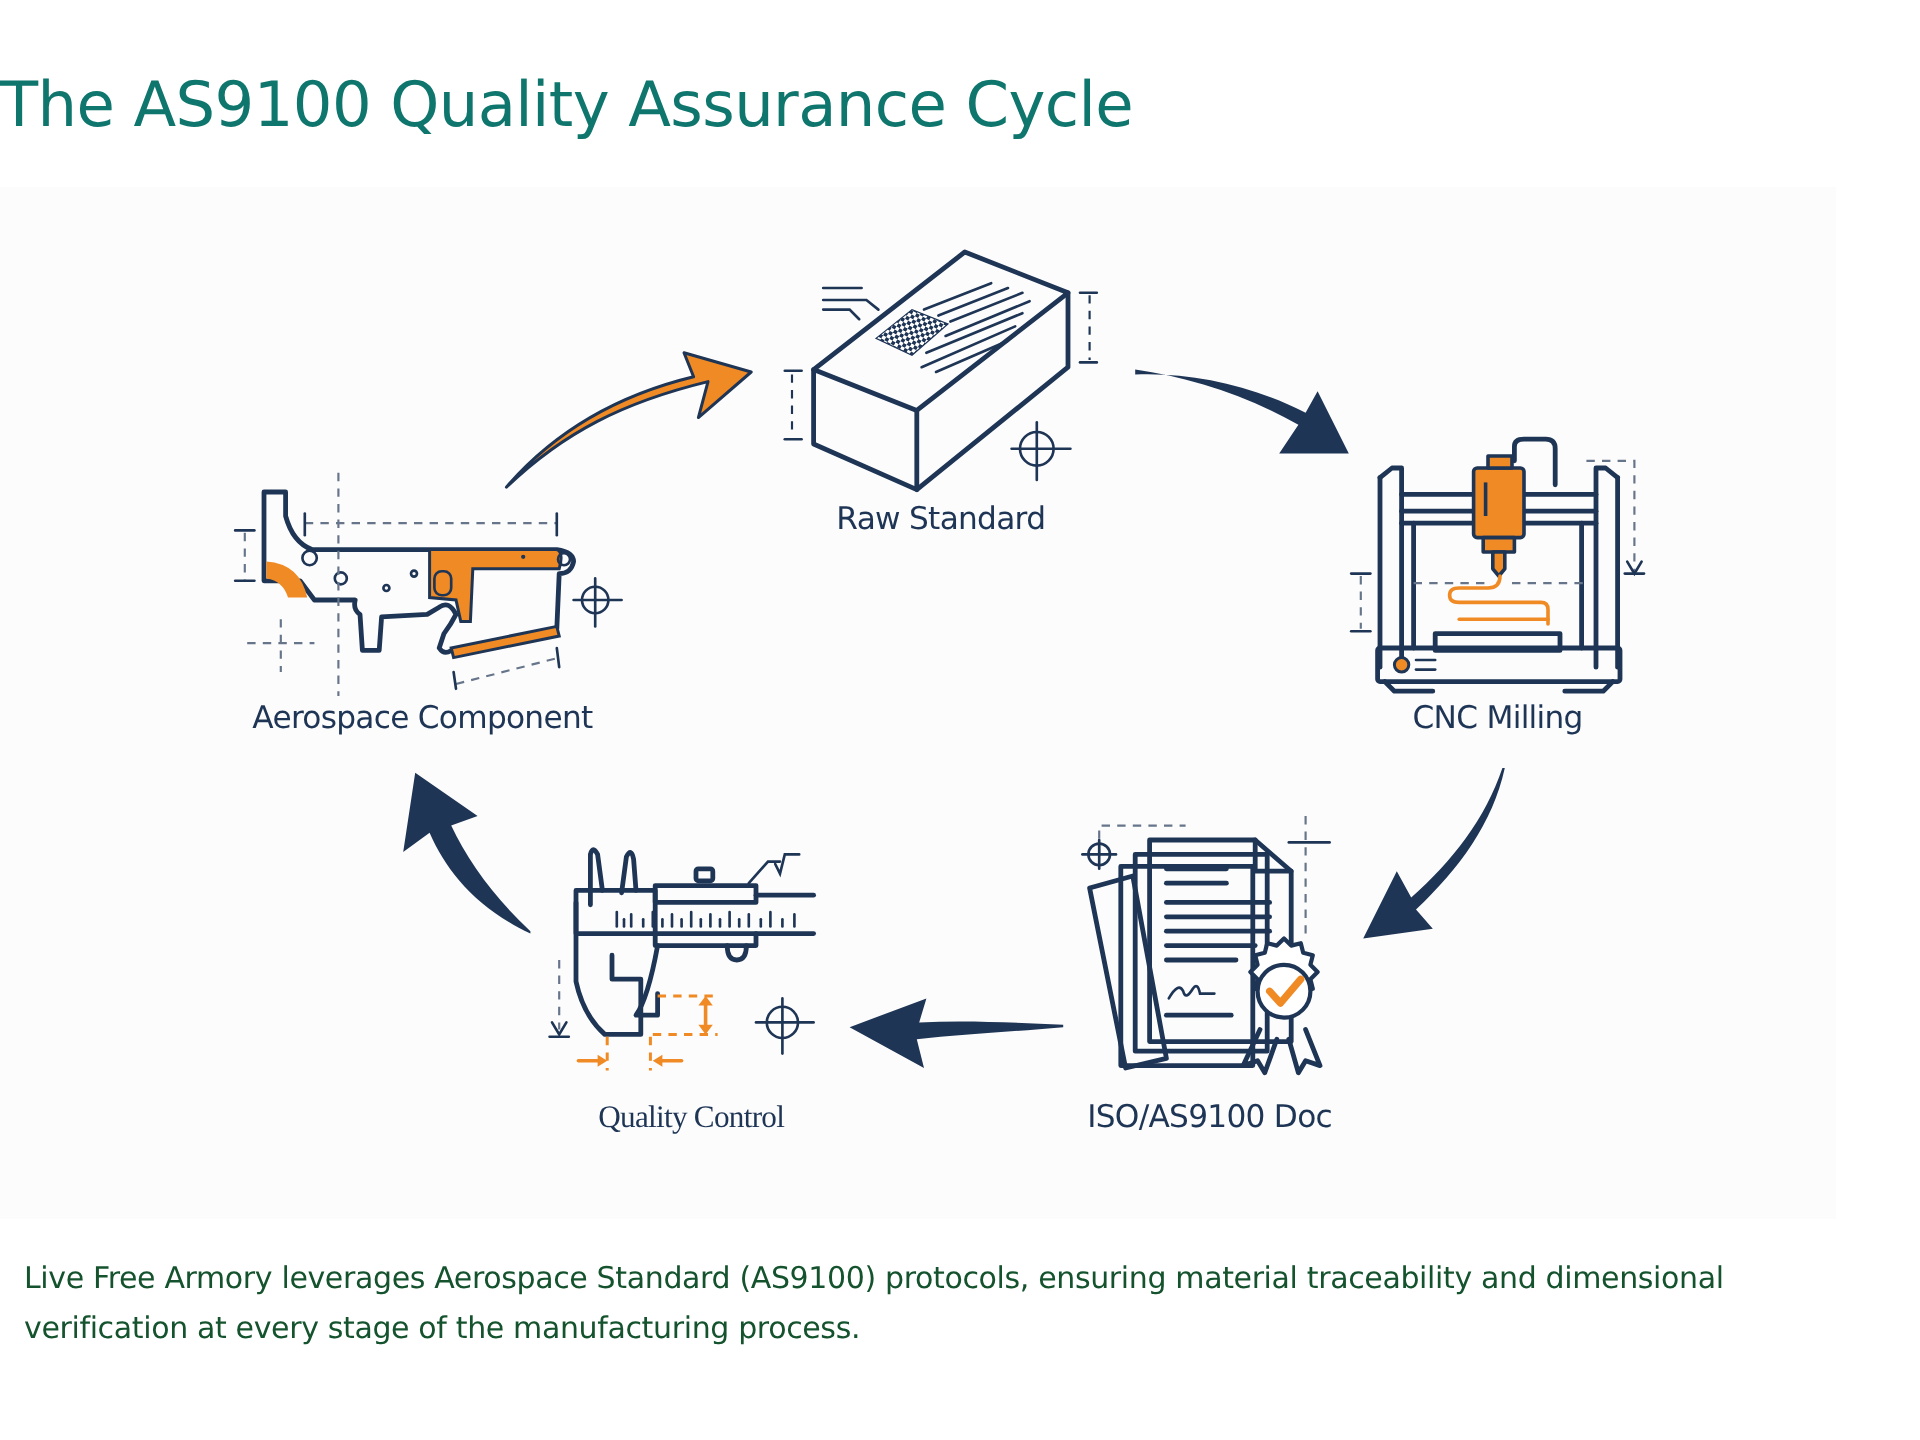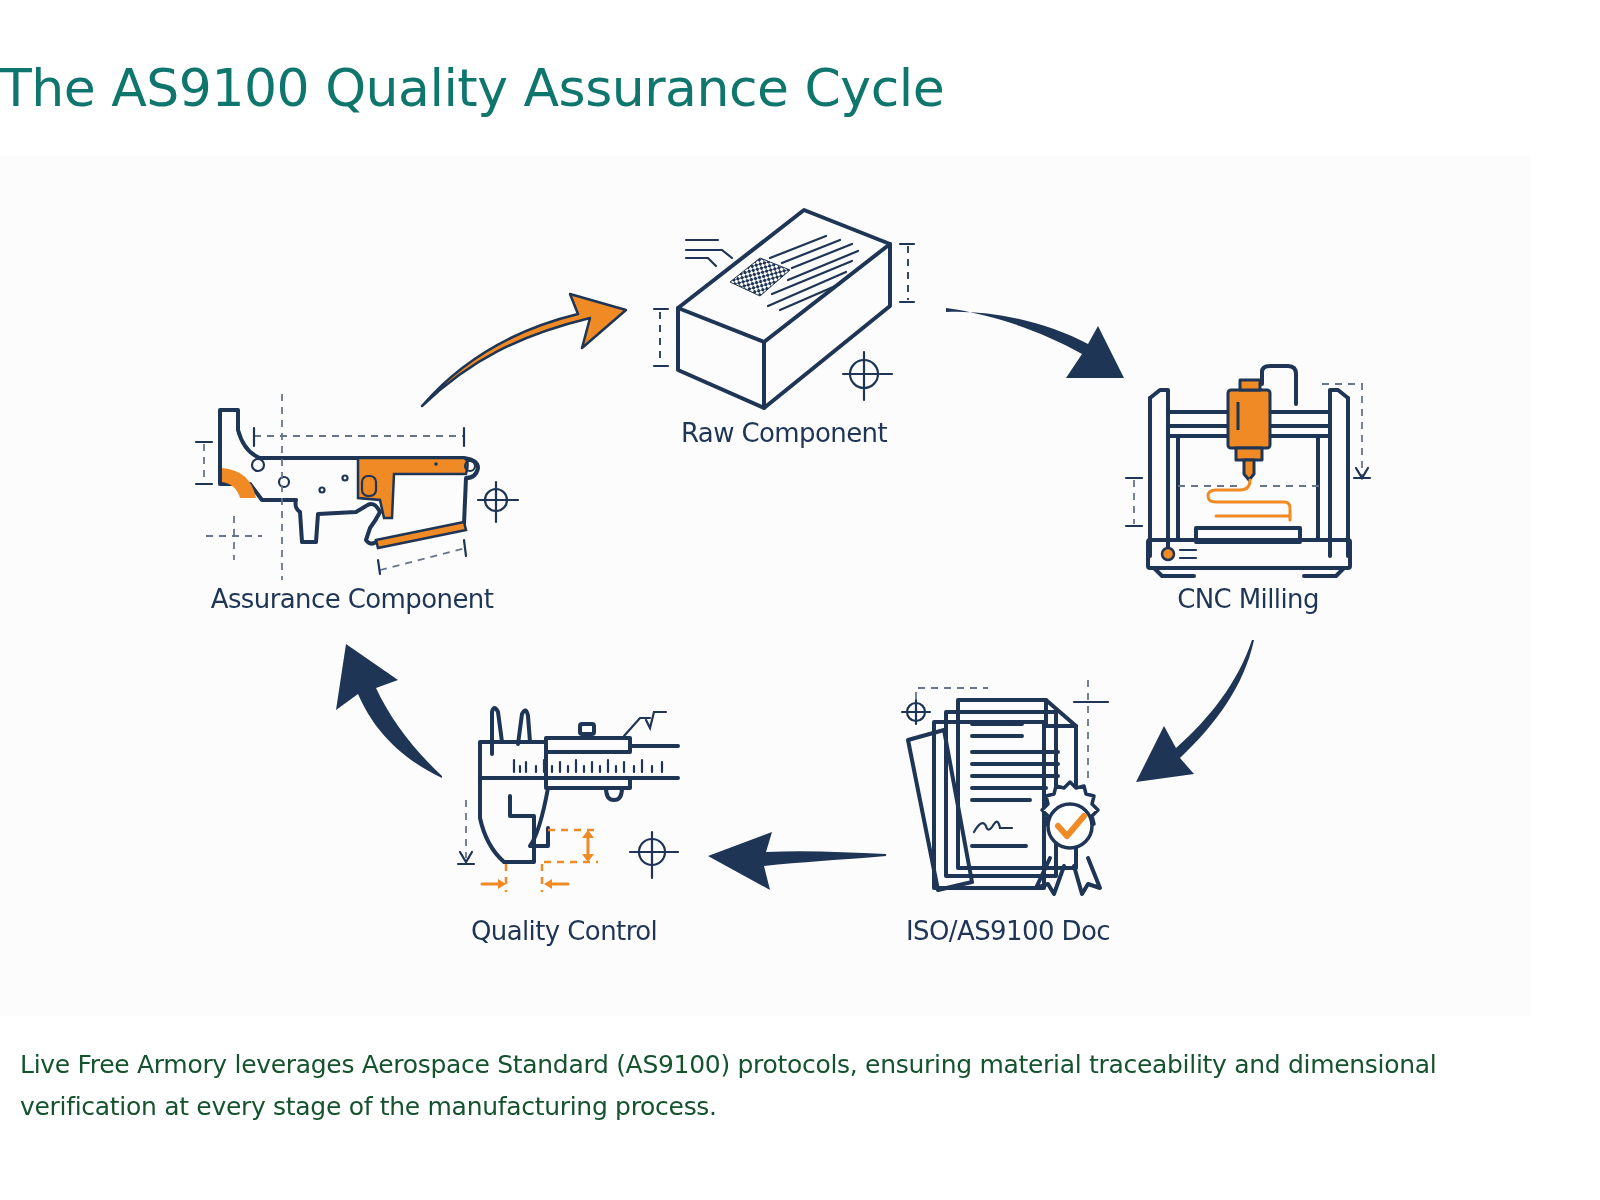--- a/index.html
+++ b/index.html
@@ -237,20 +237,20 @@
       <line class="nt" x1="378" y1="560" x2="380" y2="574"></line>
       <line class="nt" x1="464" y1="540" x2="466" y2="556"></line>
       <line class="dashg" x1="206" y1="536" x2="262" y2="536"></line>
       <line class="dashg" x1="234" y1="516" x2="234" y2="560"></line>
       <circle class="nt" cx="496" cy="500" r="11"></circle>
       <line class="nt" x1="478" y1="500" x2="518" y2="500"></line>
       <line class="nt" x1="496" y1="482" x2="496" y2="522"></line>
     </g>
   </svg>
 
-  <div class="stage-label" style="left:784px; top:262px;">Raw Component</div>
+  <div class="stage-label" style="left:784px; top:262px;">Raw Standard</div>
   <div class="stage-label" style="left:1248px; top:428px;text-align:right;">CNC Milling</div>
   <div class="stage-label" style="left:1008px; top:760px;">ISO/AS9100 Doc</div>
-  <div class="stage-label" style="left:564px; top:760px;">Quality Control</div>
-  <div class="stage-label" style="left:352px; top:428px;">Assurance Component</div>
+  <div class="stage-label" style="left:576px; top:760px;font-family:Liberation Serif, serif;">Quality Control</div>
+  <div class="stage-label" style="left:352px; top:428px;">Aerospace Component</div>
 </div>
 
 <p class="caption">Live Free Armory leverages Aerospace Standard (AS9100) protocols, ensuring material traceability and dimensional verification at every stage of the manufacturing process.</p>
 
 </body></html>

